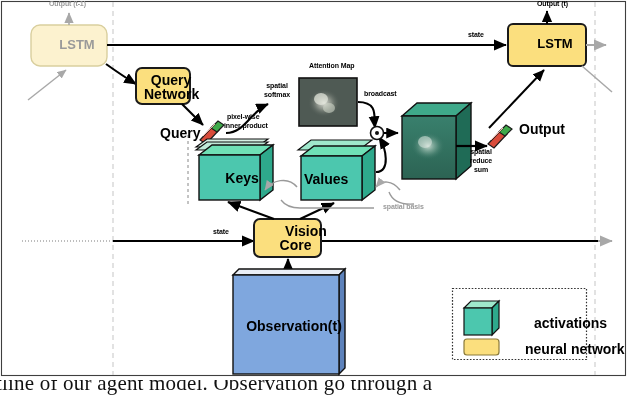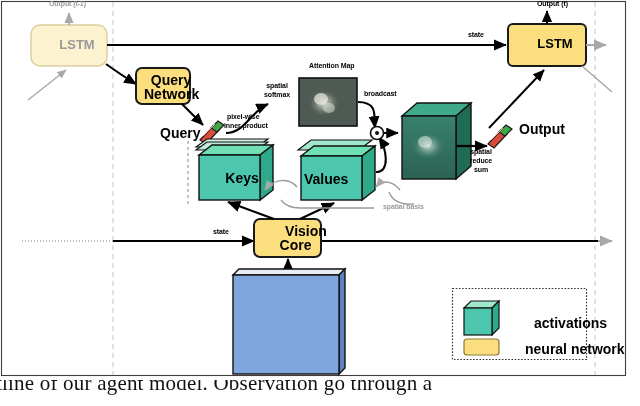--- a/index.html
+++ b/index.html
@@ -198,20 +198,21 @@
 
   <div class="lbl lbl-md" style="left:511px;top:121px;">Output</div>
 
   <div class="lbl lbl-sm lbl-gray" style="left:375px;top:203px;">spatial basis</div>
 
   <div class="lbl lbl-sm" style="left:205px;top:228px;">state</div>
 
   <div class="lbl lbl-md ctr" style="left:254px;top:223px;width:88px;">Vision</div>
   <div class="lbl lbl-md ctr" style="left:254px;top:237px;width:67px;">Core</div>
 
+  <div class="lbl lbl-md ctr" style="left:233px;top:318px;width:106px;">Observation(t)</div>
 
   <div class="lbl lbl-md" style="left:517px;top:315px;padding-left:9px;">activations</div>
   <div class="lbl lbl-md" style="left:517px;top:341px;">neural network</div>
 
   <div class="caption">
     <span>tline of our agent model. Observation go through a</span>
   </div>
 
 </div>
 

